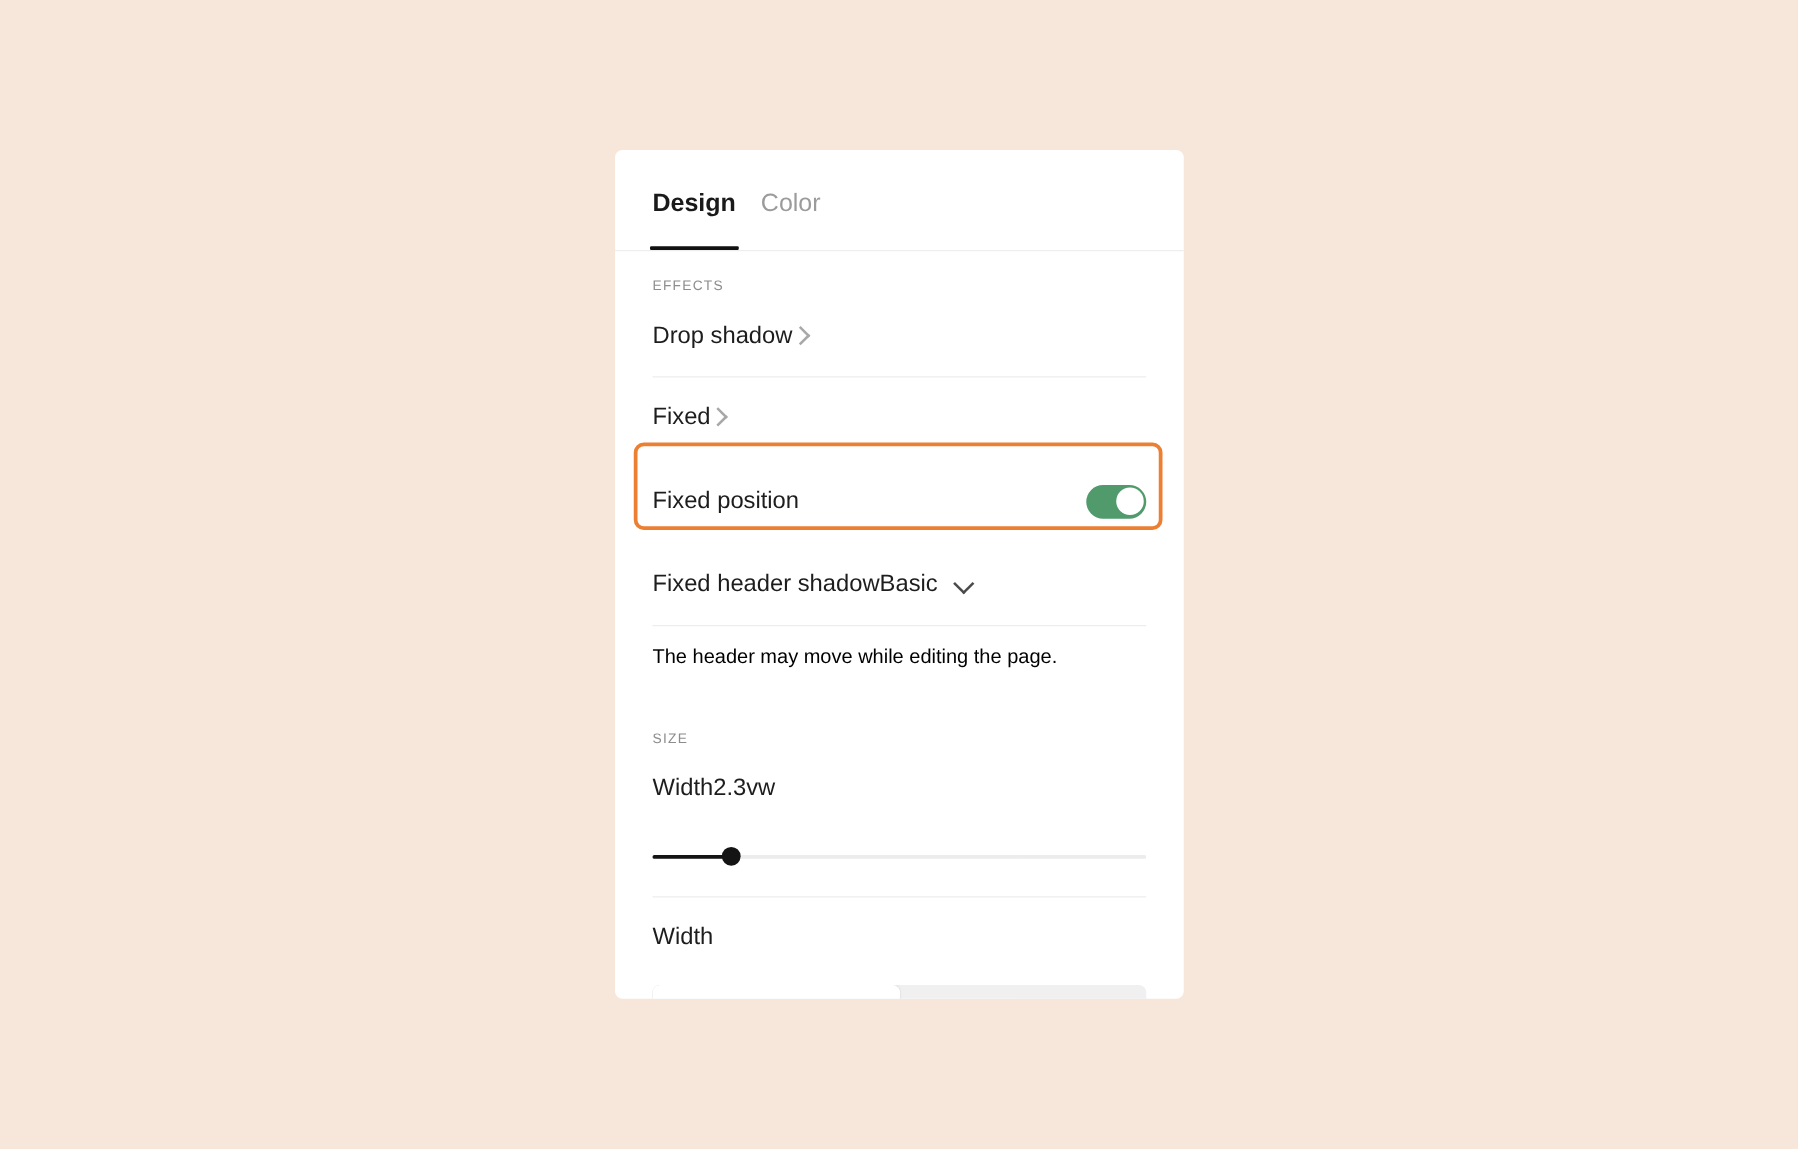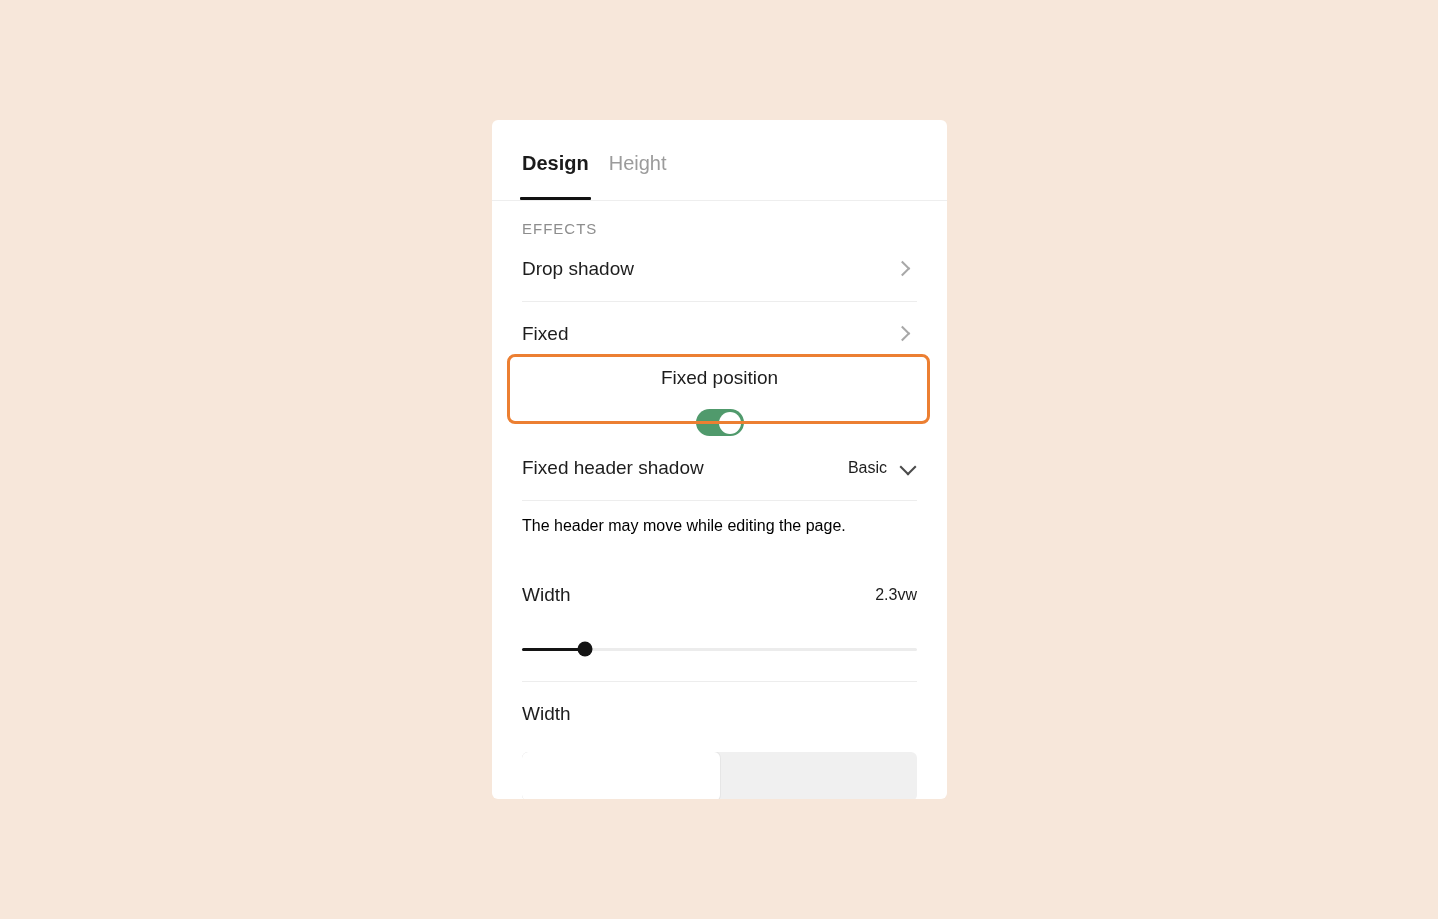--- a/index.html
+++ b/index.html
@@ -74,43 +74,41 @@
     height: 1px;
     background: #eeeeee;
   }
 
   
   .panel-body {
     padding: 0 30px;
   }
 
   .section-label {
-    font-size: 15px;
+    font-size: 11px;
     letter-spacing: 1.0px;
     color: #8d8d8d;
     text-transform: uppercase;
     margin-top: 20px;
     margin-bottom: 0;
     line-height: 16px;
   }
 
   .row {
     display: flex;
     align-items: center;
-    justify-content: space-between;
     height: 64px;
-    gap: 31px;
   }
   .row-label {
     font-size: 19px;
     color: #1d1d1d;
     line-height: 24px;
   }
   .row-value {
-    font-size: 16px;
+    font-size: 19px;
     color: #1d1d1d;
     line-height: 24px;
   }
 
   .divider {
     height: 1px;
     background: #ededed;
   }
 
   
@@ -168,21 +166,20 @@
     pointer-events: none;
   }
 
   .fixed-pos-row {
     display: flex;
     align-items: center;
     justify-content: space-between;
     height: 70px;
     padding: 0 15px;
     margin: 0 -15px;
-    flex-direction: column;
   }
 
   
   .toggle {
     width: 48px;
     height: 27px;
     border-radius: 14px;
     background: #509a6c;
     position: relative;
     cursor: pointer;
@@ -273,21 +270,21 @@
 <body style="background: rgb(247, 231, 218);">
 
 <div class="panel">
 
   <div class="tabs">
     <div class="tabs-inner">
       <div class="tab active">
         <span>Design</span>
       </div>
       <div class="tab">
-        <span>Height</span>
+        <span>Color</span>
       </div>
     </div>
     <div class="tabs-rule"></div>
   </div>
 
   <div class="panel-body">
 
     <div class="section-label">EFFECTS</div>
 
     <div class="row">
@@ -314,20 +311,21 @@
         <span class="row-value">Basic</span>
         <span class="chev-down"></span>
       </span>
     </div>
     <div class="divider"></div>
 
     <div class="helper-text">The header may move while editing the page.</div>
 
     <div class="spacer-24"></div>
 
+    <div class="section-label">SIZE</div>
 
     <div class="row">
       <span class="row-label">Width</span>
       <span class="row-value">2.3vw</span>
     </div>
 
     <div class="slider-wrap">
       <div class="slider-track">
         <div class="slider-fill" style="width: 16%; background: rgb(20, 20, 20);"></div>
         <div class="slider-thumb" style="left: 16%; background: rgb(20, 20, 20);"></div>

